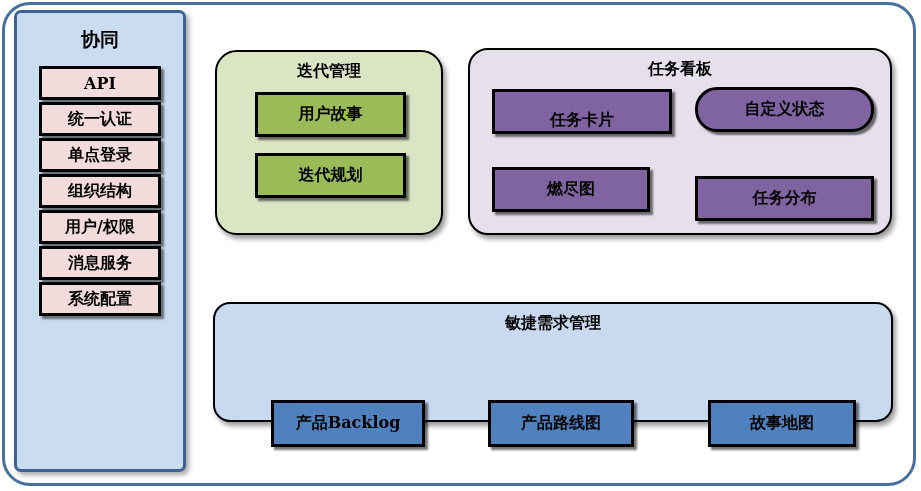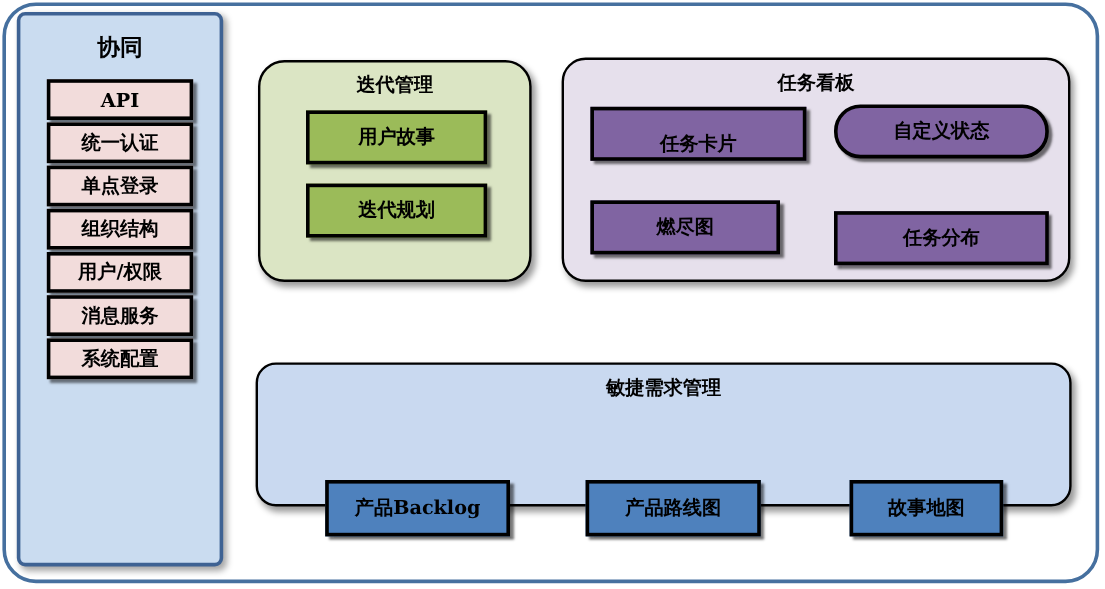--- a/index.html
+++ b/index.html
@@ -127,21 +127,21 @@
     width: 680px; height: 120px;
     background: var(--agile-panel-fill, #C9D9F0);
     border-radius: 17px;
   }
   .panel-agile .panel-box {
     background: var(--agile-item-fill, #4E81BD);
     top: 50px; height: 47px; margin-top: 46px;
   }
   .bbox1 { left: 56px;  width: 154px; }
   .bbox2 { left: 273px; width: 146px; }
-  .bbox3 { left: 493px; width: 128px; }
+  .bbox3 { left: 493px; width: 148px; }
 </style>
 </head>
 <body>
 
 <div class="canvas">
   <div class="frame"></div>
 
   <div class="sidebar">
     <div class="sidebar-title">协同</div>
     <div class="sidebar-items">

